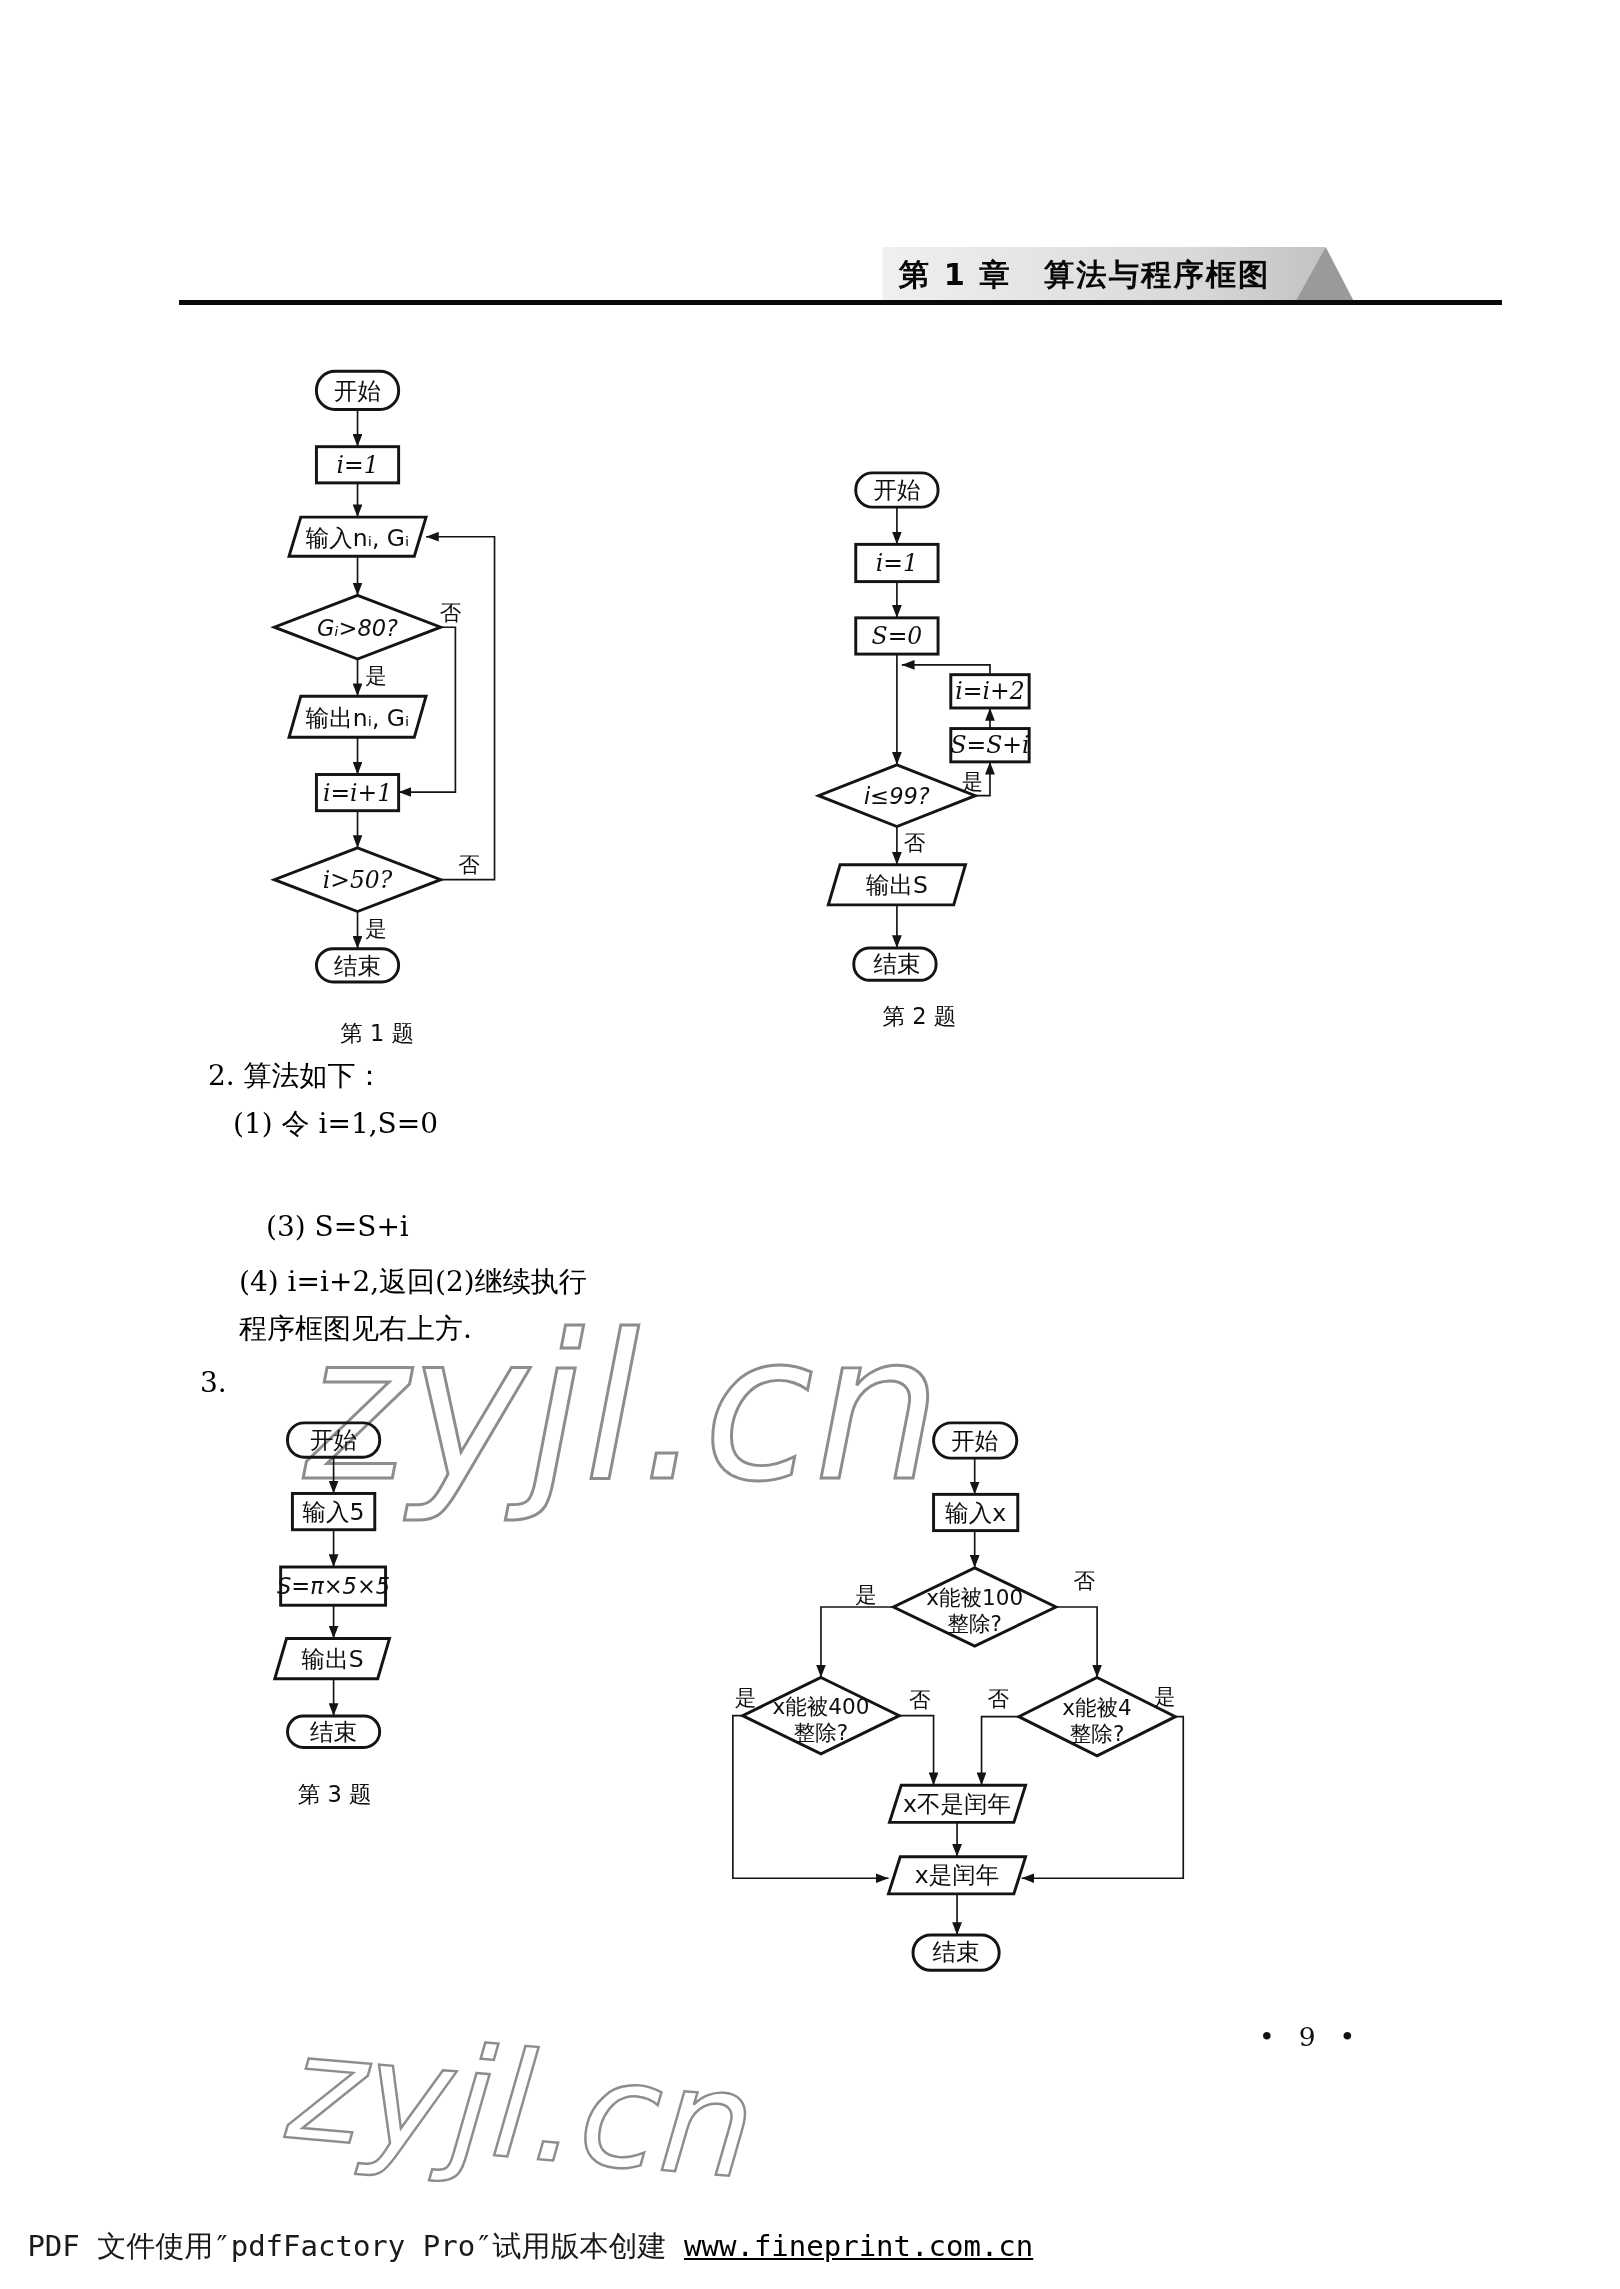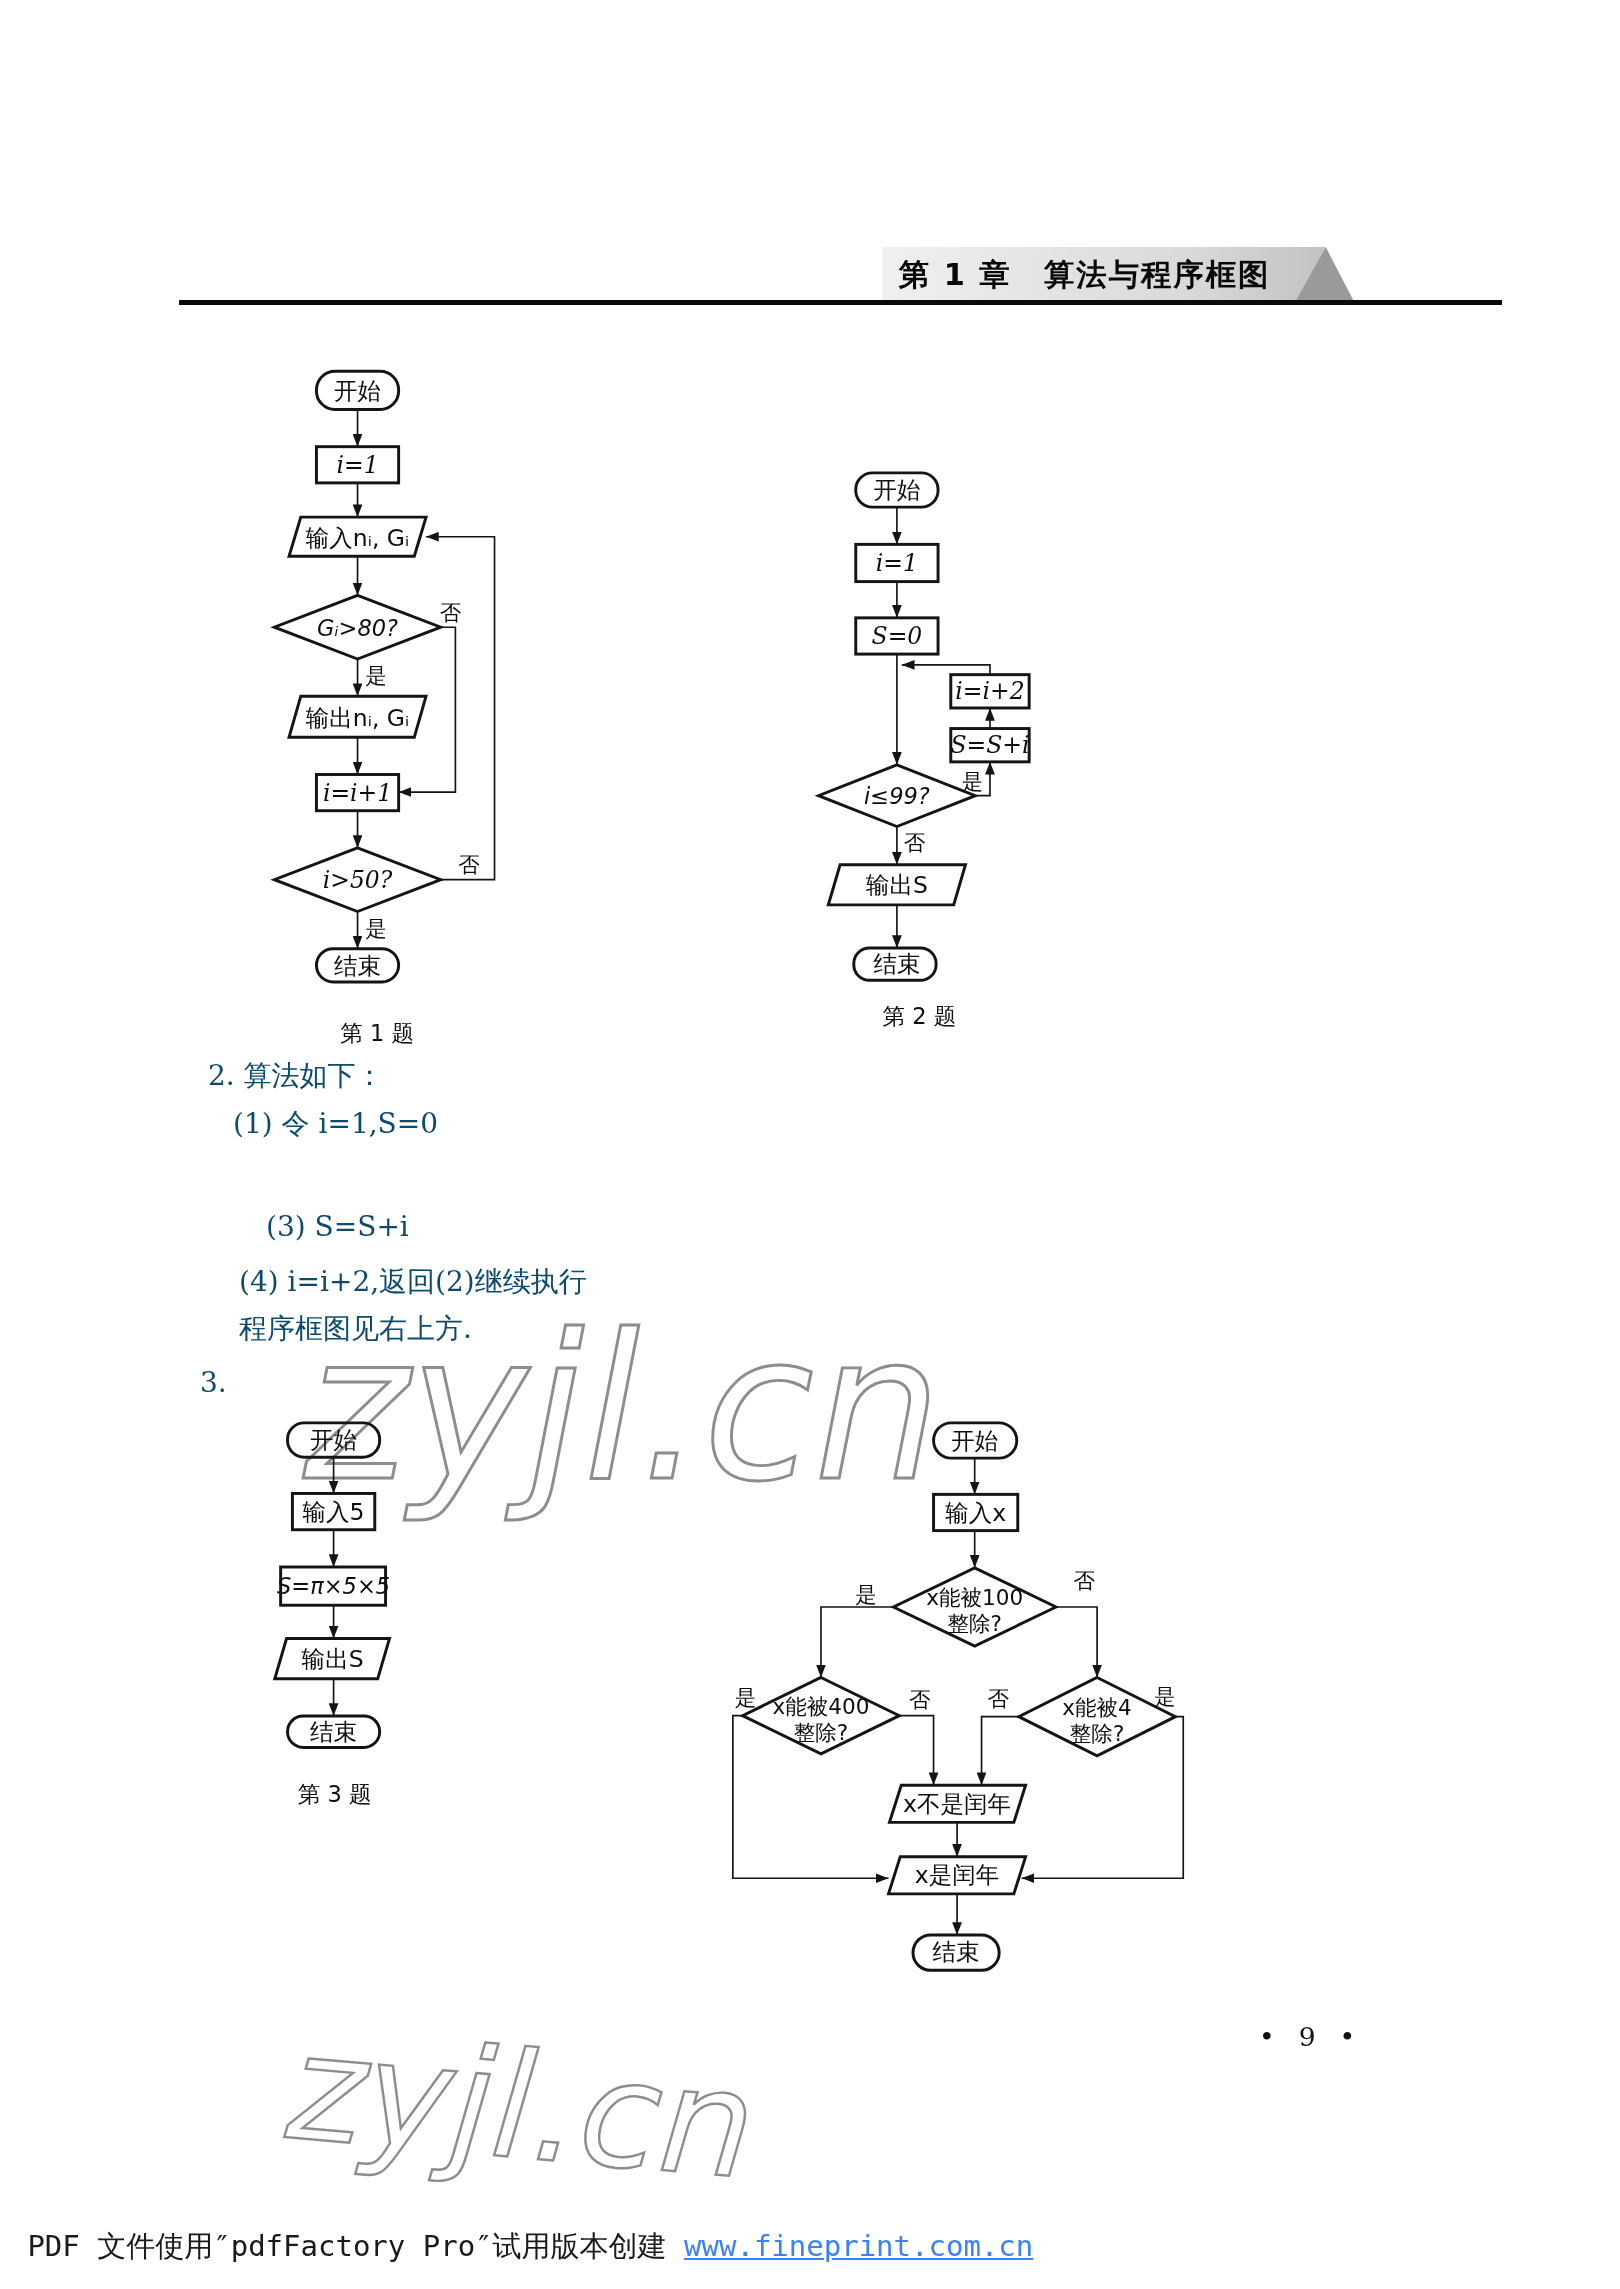--- a/index.html
+++ b/index.html
@@ -1,25 +1,25 @@
 <!DOCTYPE html>
 <html><head>
 <meta charset="utf-8">
 <style>
   html,body{margin:0;padding:0;background:#ffffff;}
   #page{position:relative;width:1620px;height:2290px;background:#ffffff;overflow:hidden;
         font-family:"DejaVu Sans",sans-serif;color:#111;}
   
   #rule{position:absolute;left:179px;top:300px;width:1323px;height:4.9px;background:#0a0a0a;}
   
-  .doctext{position:absolute;font-family:"DejaVu Serif",serif;font-size:28px;color:#0c4a6e;white-space:nowrap;}
+  .doctext{position:absolute;font-family:"DejaVu Serif",serif;font-size:28px;color:#000000;white-space:nowrap;}
   
   #footer{position:absolute;left:27.4px;top:2227px;font-family:"DejaVu Sans Mono",monospace;
           font-size:29px;color:#1a1a1a;white-space:nowrap;}
-  #footer a{color:#3b82f6;text-decoration:underline;cursor:pointer;text-align:center;}
+  #footer a{color:#000000;text-decoration:underline;cursor:pointer;text-align:center;}
   #pagenum{position:absolute;left:1259px;top:2021px;font-family:"DejaVu Serif",serif;
            font-size:26.5px;color:#111;letter-spacing:7.8px;white-space:nowrap;}
   
   svg{position:absolute;overflow:visible;}
   .shape{fill:none;stroke:#141414;stroke-width:3;}
   .conn{fill:none;stroke:#141414;stroke-width:1.7;}
   .ntext{font-family:"DejaVu Sans",sans-serif;font-size:24px;fill:#0e0e0e;}
   .mtext{font-family:"DejaVu Serif",serif;font-style:italic;font-size:24px;fill:#0e0e0e;}
   .mstext{font-family:"DejaVu Sans",sans-serif;font-style:italic;font-size:23px;fill:#0e0e0e;}
   .etext{font-family:"DejaVu Sans",sans-serif;font-size:22px;fill:#0e0e0e;}

